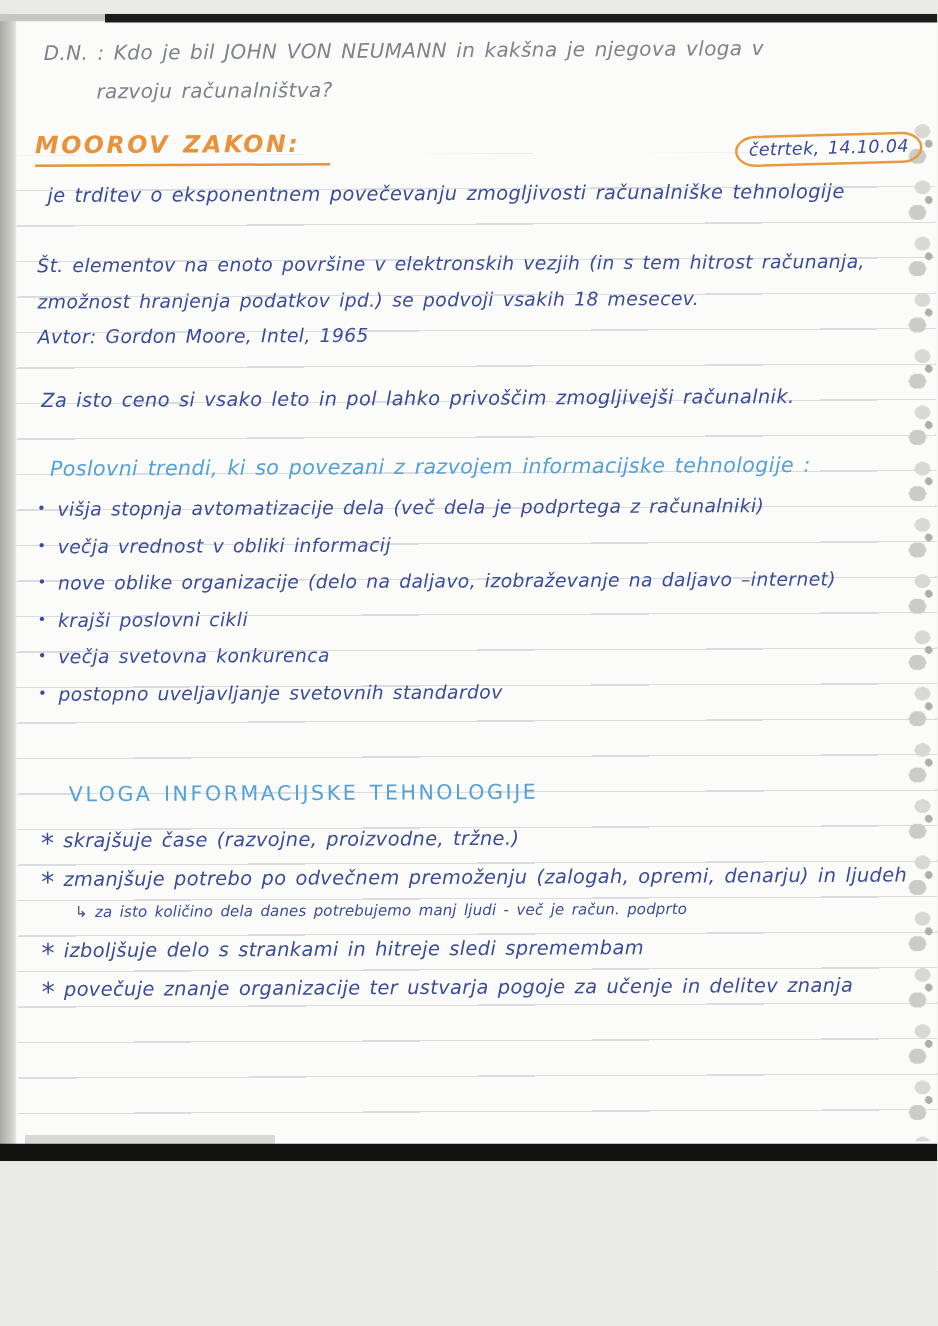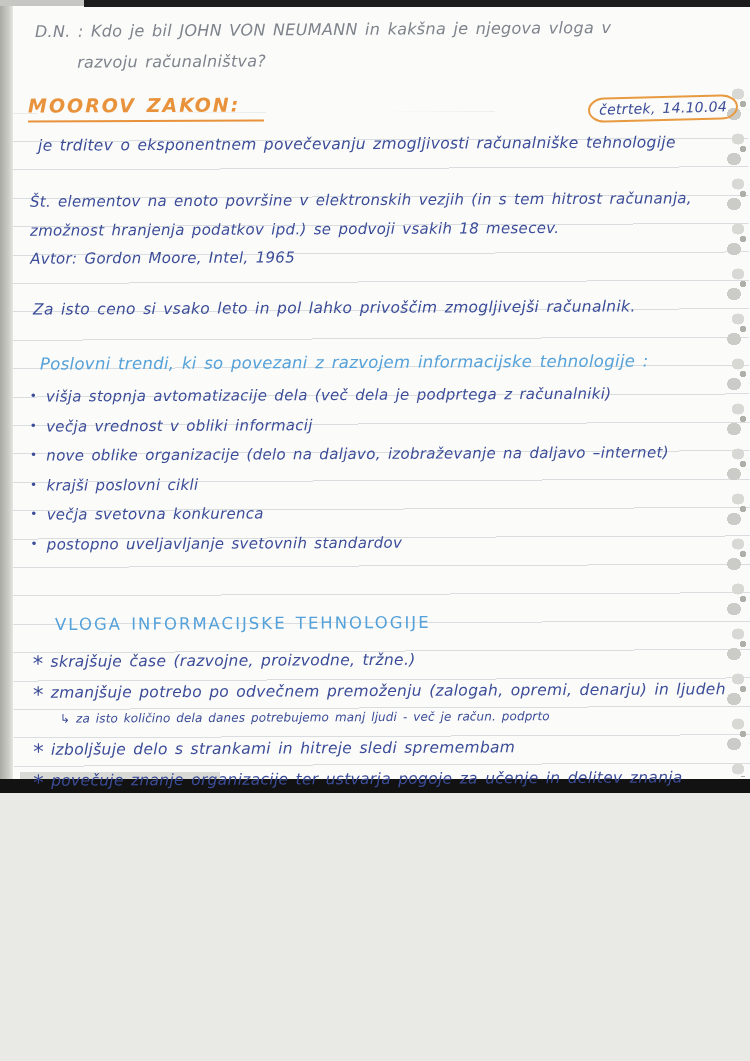--- a/index.html
+++ b/index.html
@@ -1,21 +1,22 @@
 <!DOCTYPE html>
 <html><head>
 <meta charset="utf-8">
 <style>
   html,body{margin:0;padding:0;background:#e9e9e6;}
   .scan{
     position:relative;
-    width:750px;height:793px;
+    width:750px;height:918px;
     background:#fbfbf9;
     overflow:hidden;
     font-family:"DejaVu Sans",sans-serif;
+    margin-top:11px;
   }
   
   .rules{
     position:absolute;left:13px;right:0;top:112px;height:880px;
     background:repeating-linear-gradient(
       to bottom,
       rgba(0,0,0,0) 0px, rgba(0,0,0,0) 27.4px,
       #d9dde0 27.4px, #d9dde0 28.4px);
     transform:rotate(-0.25deg);
     pointer-events:none;

